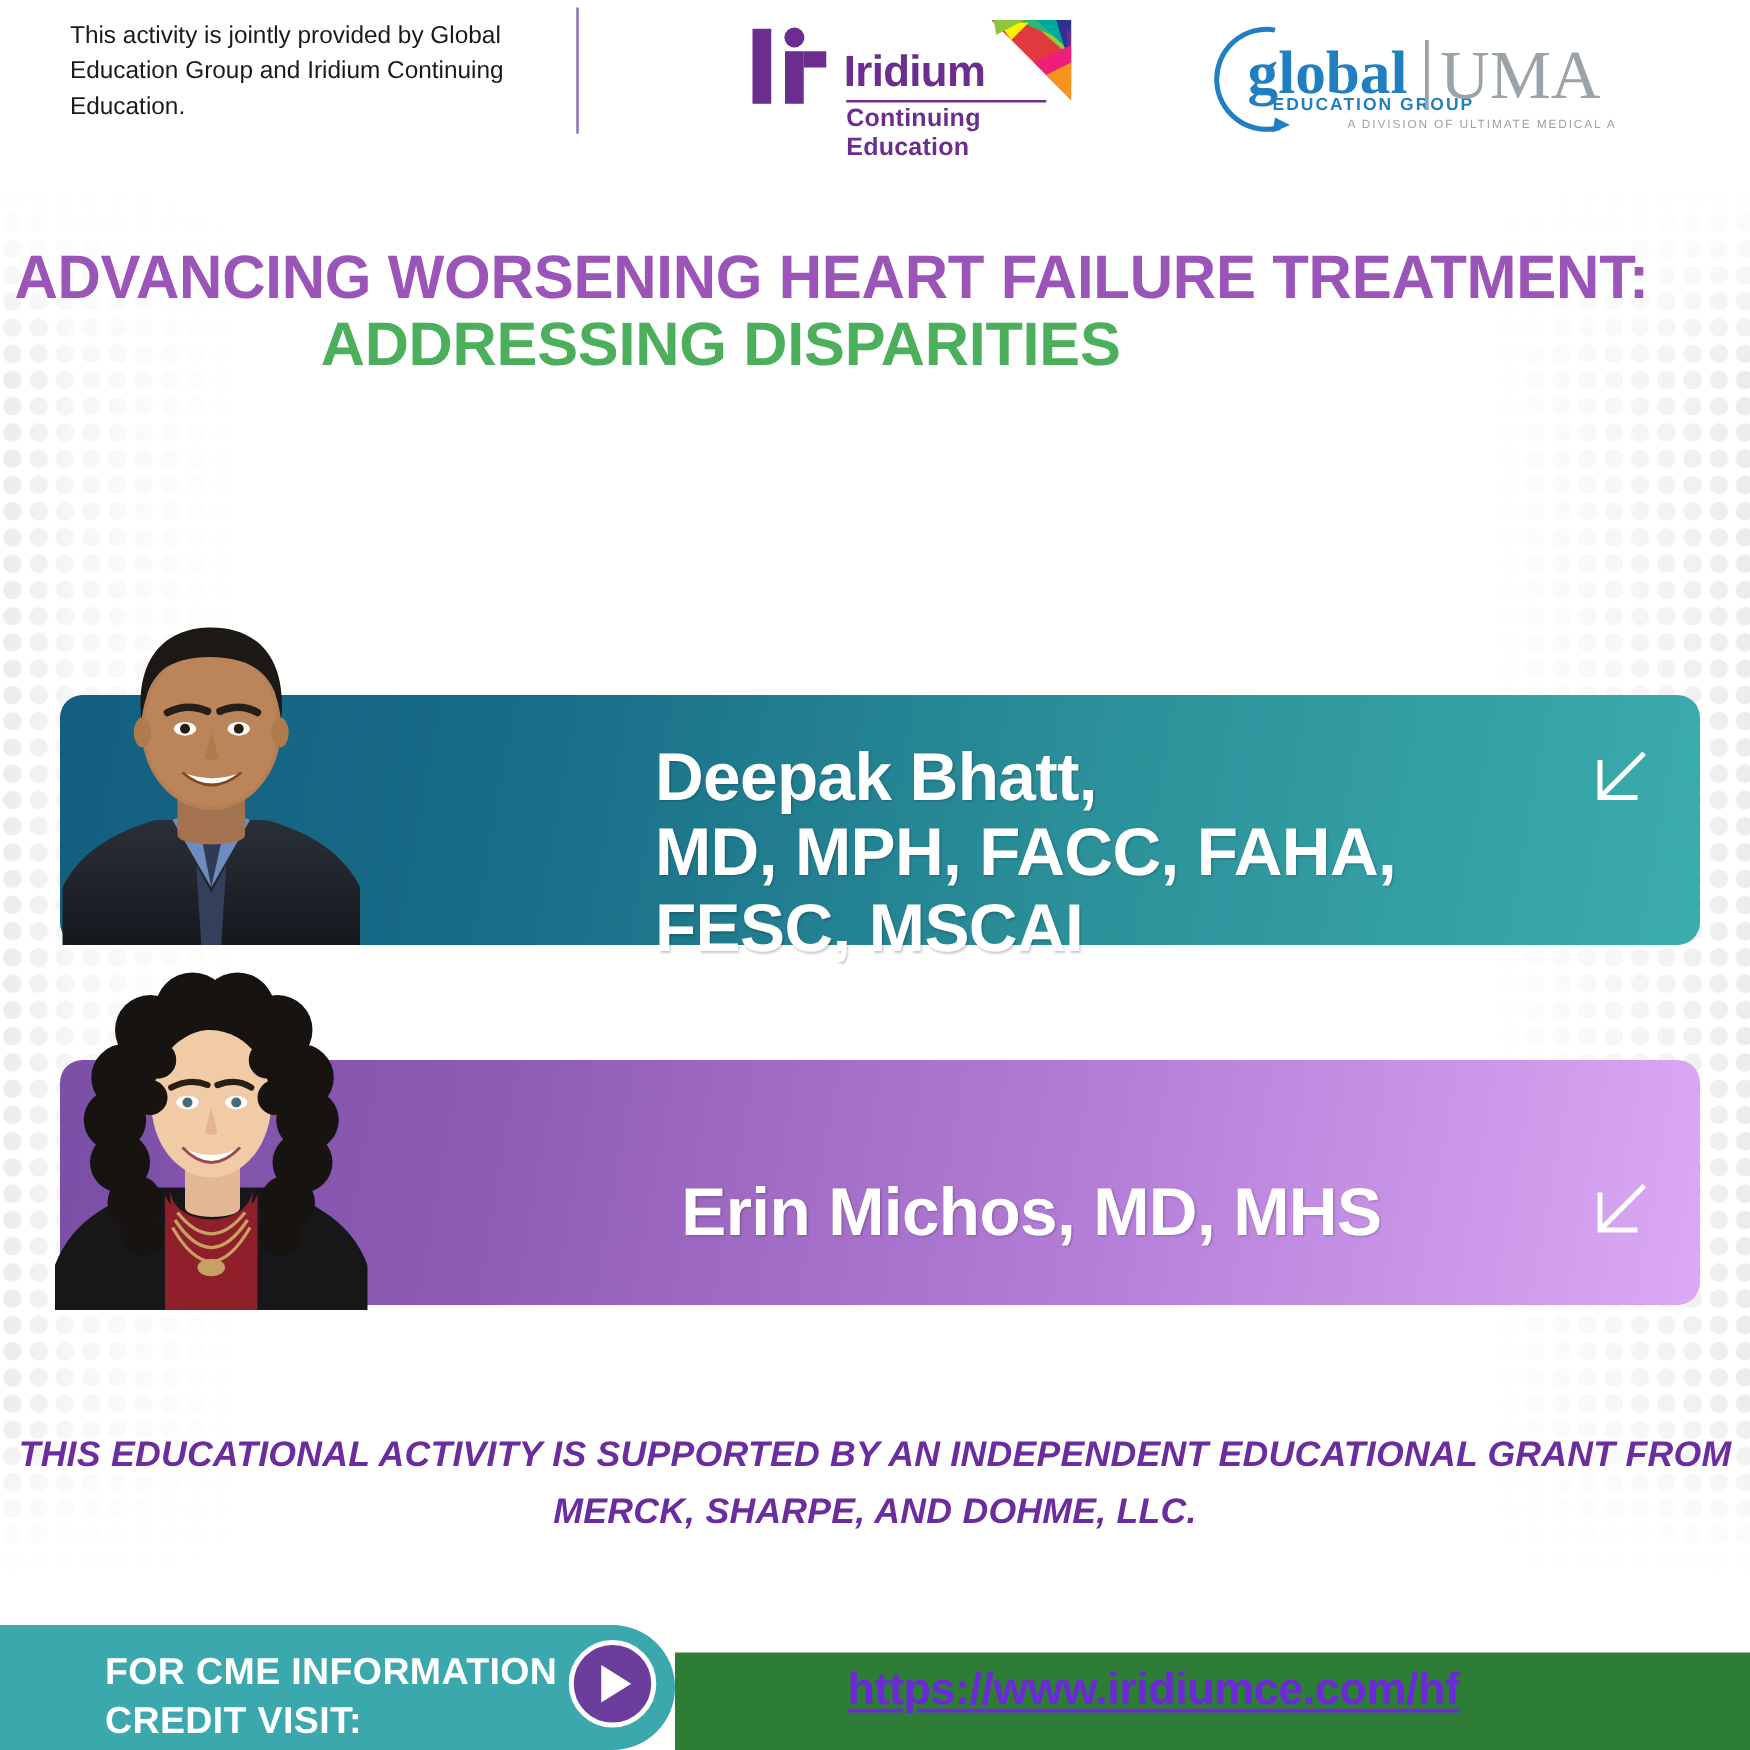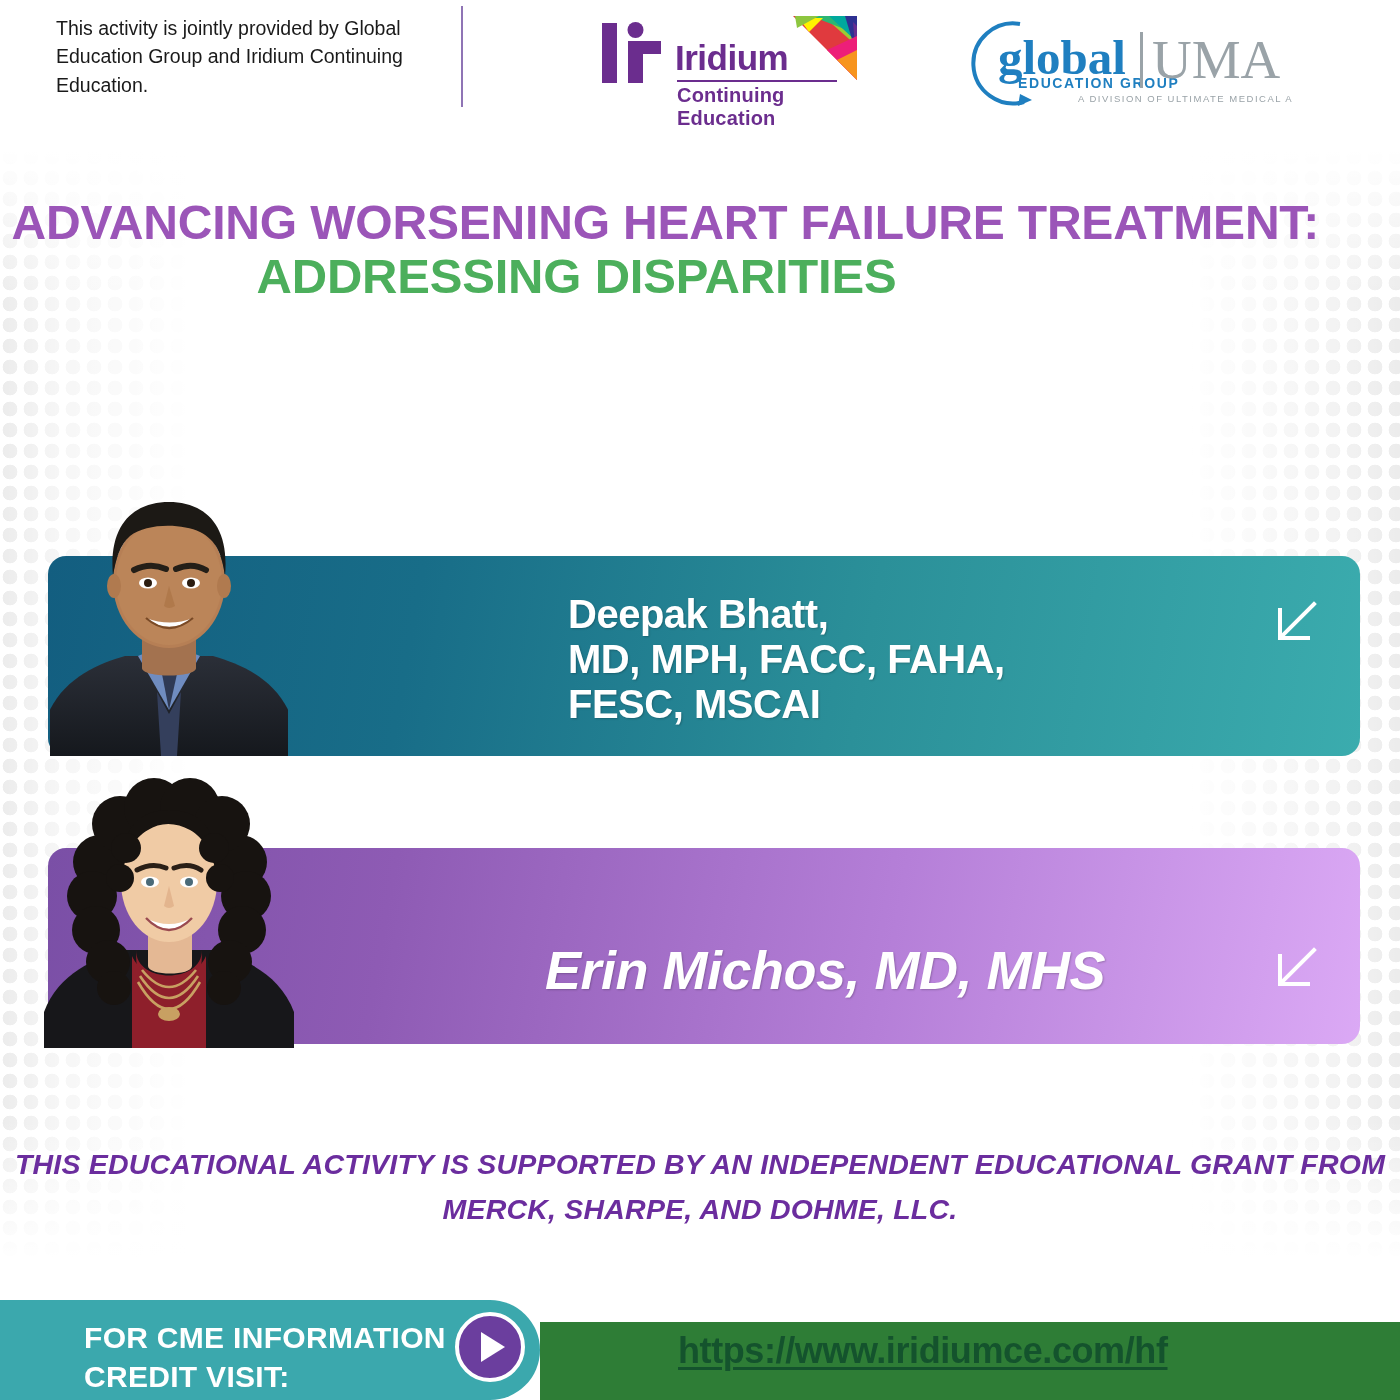--- a/index.html
+++ b/index.html
@@ -83,40 +83,40 @@
   }
   .title-green{
     font-size:49px; font-weight:700; color:#4CAF5C;
     letter-spacing:-.2px; line-height:1.12;
     white-space:nowrap;
   }
 
   
   .speaker-row{ position:absolute; z-index:5; }
   #speaker-row-0{ left:0; top:470px; width:1400px; height:290px; }
-  #speaker-row-1{ left:0; top:760px; width:1185px; height:290px;font-style:italic; }
+  #speaker-row-1{ left:0; top:760px; width:1185px; height:290px; }
 
   .banner{
     position:absolute; left:48px; width:1312px; border-radius:18px;
   }
   #banner-0{ top:86px; height:200px; background:linear-gradient(100deg,#135E80 0%,#186D88 28%,#2B9099 62%,#3BACAE 100%); }
   #banner-1{ top:88px; height:196px; background:linear-gradient(100deg,#7A4FA6 0%,#8E5BB4 26%,#B57FD8 64%,#DBA9F5 100%); }
 
   .portrait{
     position:absolute; overflow:hidden;
   }
   #portrait-0{ left:50px; top:8px; width:238px; height:278px; }
   #portrait-1{ left:44px; top:10px; width:250px; height:278px; }
 
   .speaker-name{
     position:absolute; color:#ffffff; font-weight:700;
     text-shadow:1px 1px 2px rgba(0,0,0,.22);
     line-height:1.12; white-space:pre-line;
   }
-  #speaker-name-0{ left:568px; top:122px; font-size:40px; letter-spacing:-.5px; }
+  #speaker-name-0{ left:524px; top:122px; font-size:54px; letter-spacing:-.5px; }
   #speaker-name-1{ left:545px; top:180px; font-size:54px; letter-spacing:-.5px; }
 
   .arrow-icon{ position:absolute; width:48px; height:48px; }
   #arrow-icon-0{ left:1272px; top:128px; }
   #arrow-icon-1{ left:1272px; top:184px; }
 
   
   #support-statement{
     left:0; top:1142px; width:1400px; text-align:center;
     color:#6B2D9E; font-weight:700; font-style:italic;
@@ -145,21 +145,21 @@
     display:flex; align-items:center; justify-content:center; z-index:8;
   }
   #play-triangle{
     width:0; height:0; margin-left:6px;
     border-left:24px solid #ffffff;
     border-top:15px solid transparent;
     border-bottom:15px solid transparent;
   }
   #footer-url{
     position:absolute; left:678px; top:40px;
-    color:#14532d; font-weight:700; font-size:36px; letter-spacing:-.4px;
+    color:#6d28d9; font-weight:700; font-size:36px; letter-spacing:-.4px;
     text-decoration:underline; text-decoration-thickness:3px; text-underline-offset:4px;
   }
 </style>
 </head>
 <body>
 
 <div id="dot-bg"></div>
 <div id="dot-wash"></div>
 <div id="dot-wash2"></div>
 

